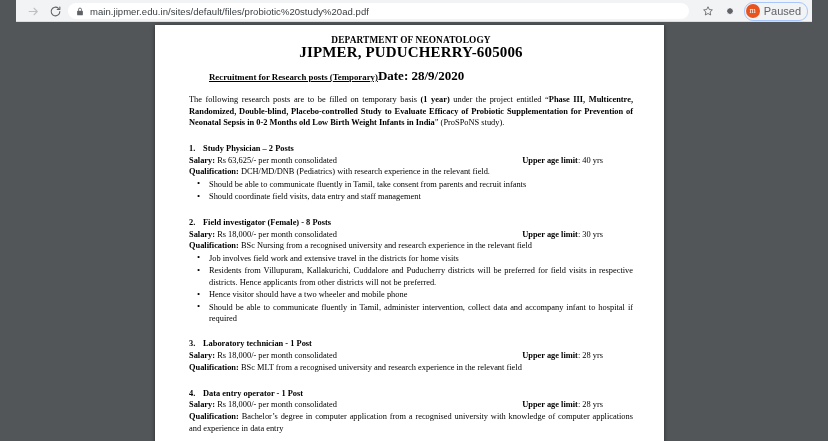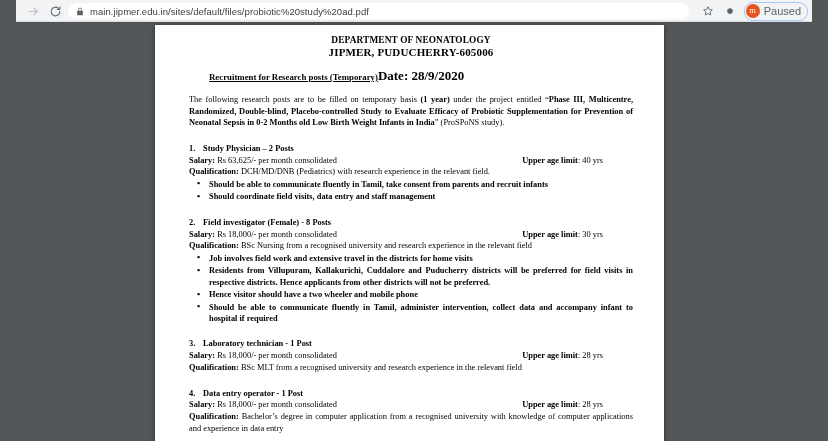--- a/index.html
+++ b/index.html
@@ -75,21 +75,21 @@
     font-size:8.4px;
     line-height:11.4px;
     text-align:justify;
   }
 
   .doc-title{
     text-align:center;font-weight:bold;font-size:9.3px;
     letter-spacing:.15px;line-height:12px;
   }
   .doc-subtitle{
-    text-align:center;font-weight:bold;font-size:11px;
+    text-align:center;font-weight:bold;font-size:15px;
     letter-spacing:.15px;line-height:12px;
   }
   .headline-row{
     display:flex;align-items:baseline;
     margin-top:12px;
   }
   .headline{
     font-weight:bold;text-decoration:underline;font-size:8.8px;
     margin-left:20px;
   }
@@ -100,21 +100,21 @@
 
   .post{margin-top:14px;}
   .post-title{font-weight:bold;margin-left:0;}
   .post-title .num{display:inline-block;width:14px;}
   .line{margin-top:0.5px;}
   .salary-row{display:flex;align-items:baseline;}
   .salary-left{flex:0 0 auto;}
   .age-right{margin-left:auto;padding-right:30px;}
   ul.bullets{margin:1px 0 0 0;padding:0;list-style:none;}
   ul.bullets li{
-    position:relative;padding-left:20px;font-weight:bold;
+    position:relative;padding-left:20px;font-weight:normal;
     text-align:justify;margin-top:1px;
   }
   ul.bullets li:before{
     content:"\2022";position:absolute;left:8px;top:-0.5px;font-size:9px;
   }
 </style>
 </head>
 <body>
 
 <div id="browser-toolbar">

